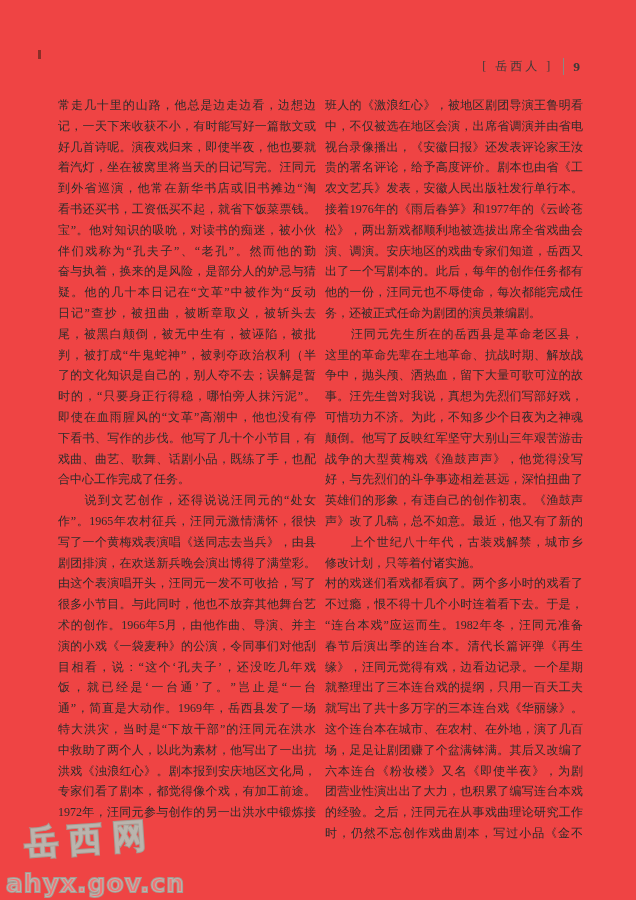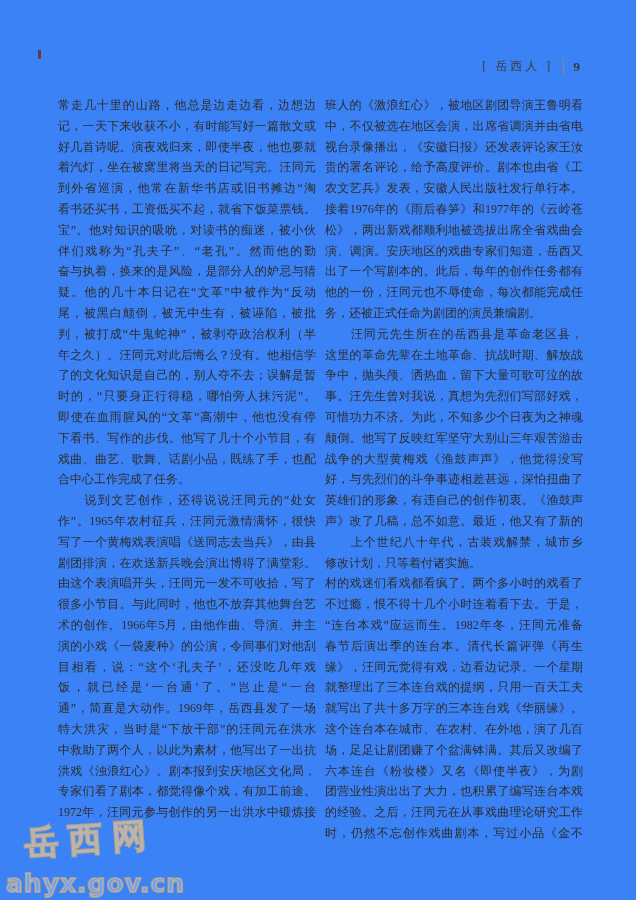--- a/index.html
+++ b/index.html
@@ -1,19 +1,19 @@
 <!DOCTYPE html>
 <html><head>
 <meta charset="utf-8">
 <style>
   html,body { margin:0; padding:0; }
   .page {
     position:relative;
     width:636px; height:900px;
-    background:#3b82f6;
+    background:#ef4444;
     overflow:hidden;
     font-family:"Liberation Serif","DejaVu Serif",serif;
     color:#2e2c2b;
   }
   
   .header {
     position:absolute; top:58px; left:0; width:580px;
     display:flex; justify-content:flex-end; align-items:center;
     font-size:12px; color:#3c3a38;
   }
@@ -76,23 +76,23 @@
     <div class="line">常走几十里的山路，他总是边走边看，边想边</div>
         <div class="line">记，一天下来收获不小，有时能写好一篇散文或</div>
         <div class="line">好几首诗呢。演夜戏归来，即使半夜，他也要就</div>
         <div class="line">着汽灯，坐在被窝里将当天的日记写完。汪同元</div>
         <div class="line">到外省巡演，他常在新华书店或旧书摊边“淘</div>
         <div class="line">看书还买书，工资低买不起，就省下饭菜票钱。</div>
         <div class="line">宝”。他对知识的吸吮，对读书的痴迷，被小伙</div>
         <div class="line">伴们戏称为“孔夫子”、“老孔”。然而他的勤</div>
         <div class="line">奋与执着，换来的是风险，是部分人的妒忌与猜</div>
         <div class="line">疑。他的几十本日记在“文革”中被作为“反动</div>
+        <div class="line">日记”查抄，被扭曲，被断章取义，被斩头去</div>
         <div class="line">尾，被黑白颠倒，被无中生有，被诬陷，被批</div>
         <div class="line">判，被打成“牛鬼蛇神”，被剥夺政治权利（半</div>
-        <div class="line">年之久）。汪同元对此后悔么？没有。他相信学</div>
         <div class="line">了的文化知识是自己的，别人夺不去；误解是暂</div>
         <div class="line">时的，“只要身正行得稳，哪怕旁人抹污泥”。</div>
         <div class="line">即使在血雨腥风的“文革”高潮中，他也没有停</div>
         <div class="line">下看书、写作的步伐。他写了几十个小节目，有</div>
         <div class="line">戏曲、曲艺、歌舞、话剧小品，既练了手，也配</div>
         <div class="line para-end">合中心工作完成了任务。</div>
         <div class="line">　　说到文艺创作，还得说说汪同元的“处女</div>
         <div class="line">作”。1965年农村征兵，汪同元激情满怀，很快</div>
         <div class="line">写了一个黄梅戏表演唱《送同志去当兵》，由县</div>
         <div class="line">剧团排演，在欢送新兵晚会演出博得了满堂彩。</div>

